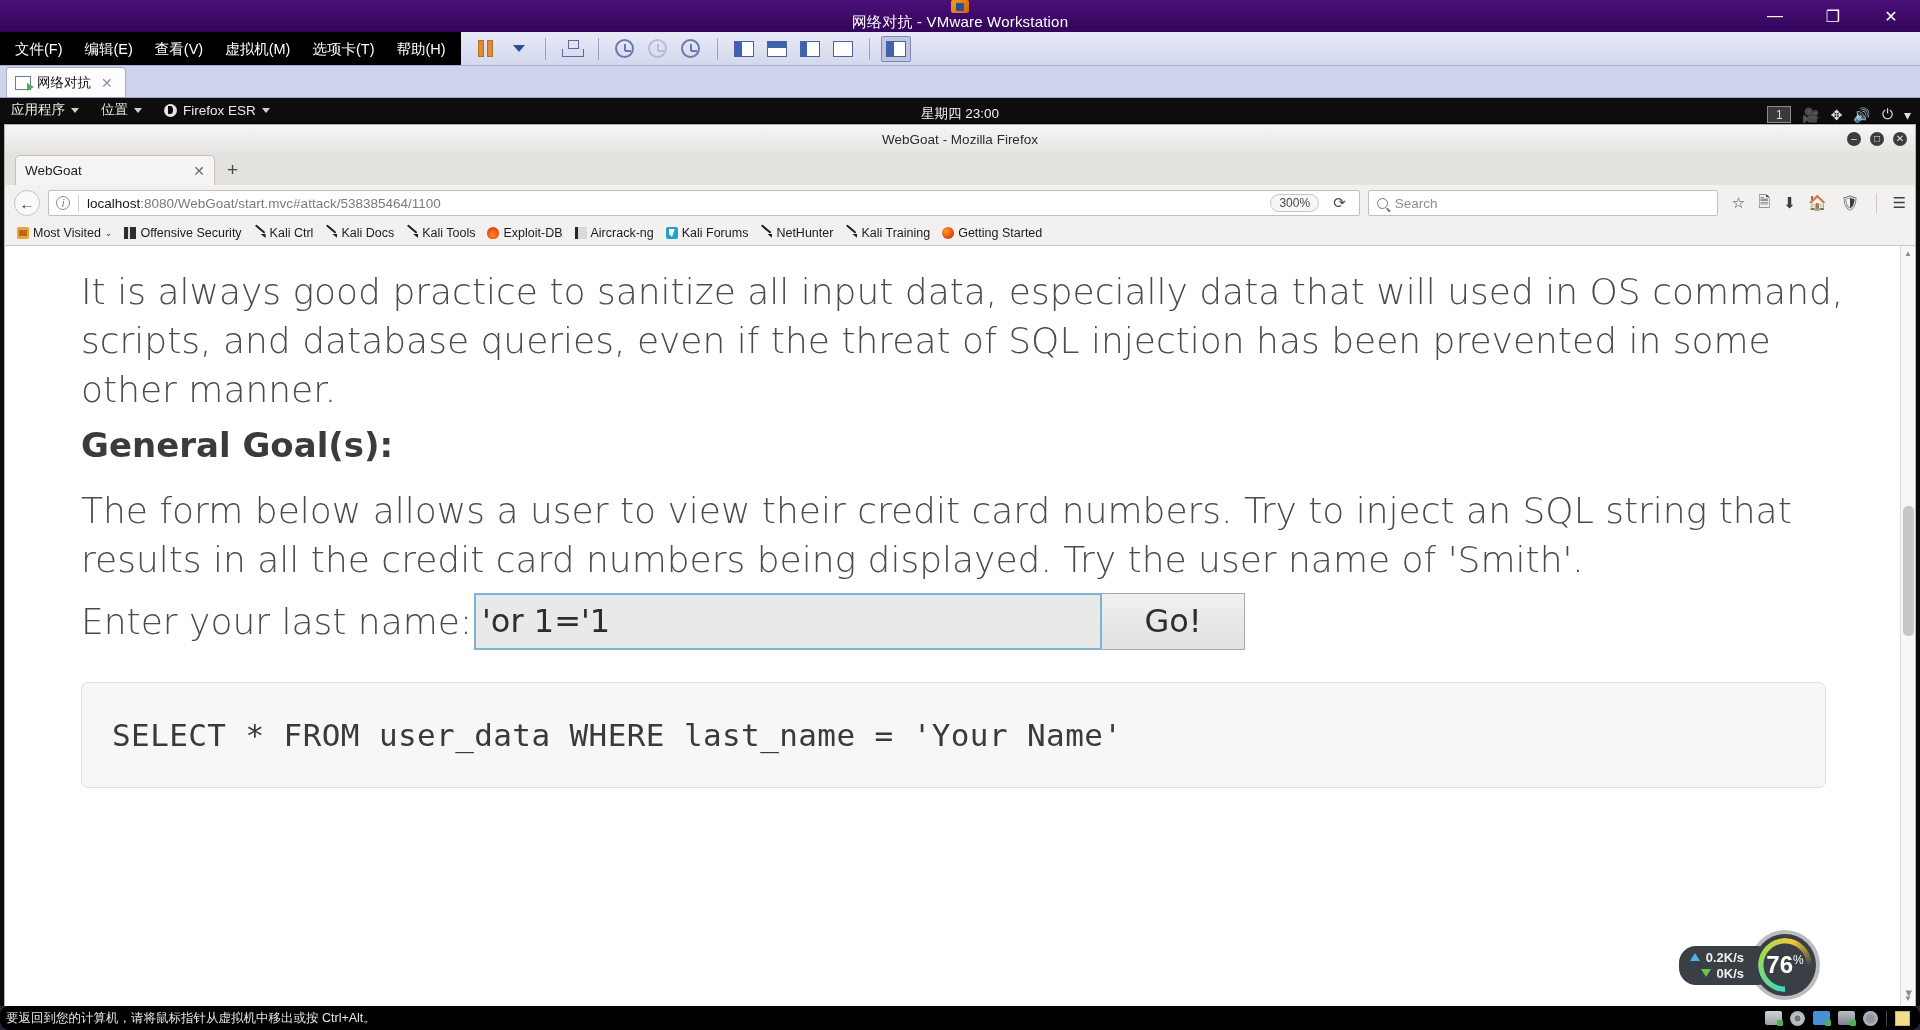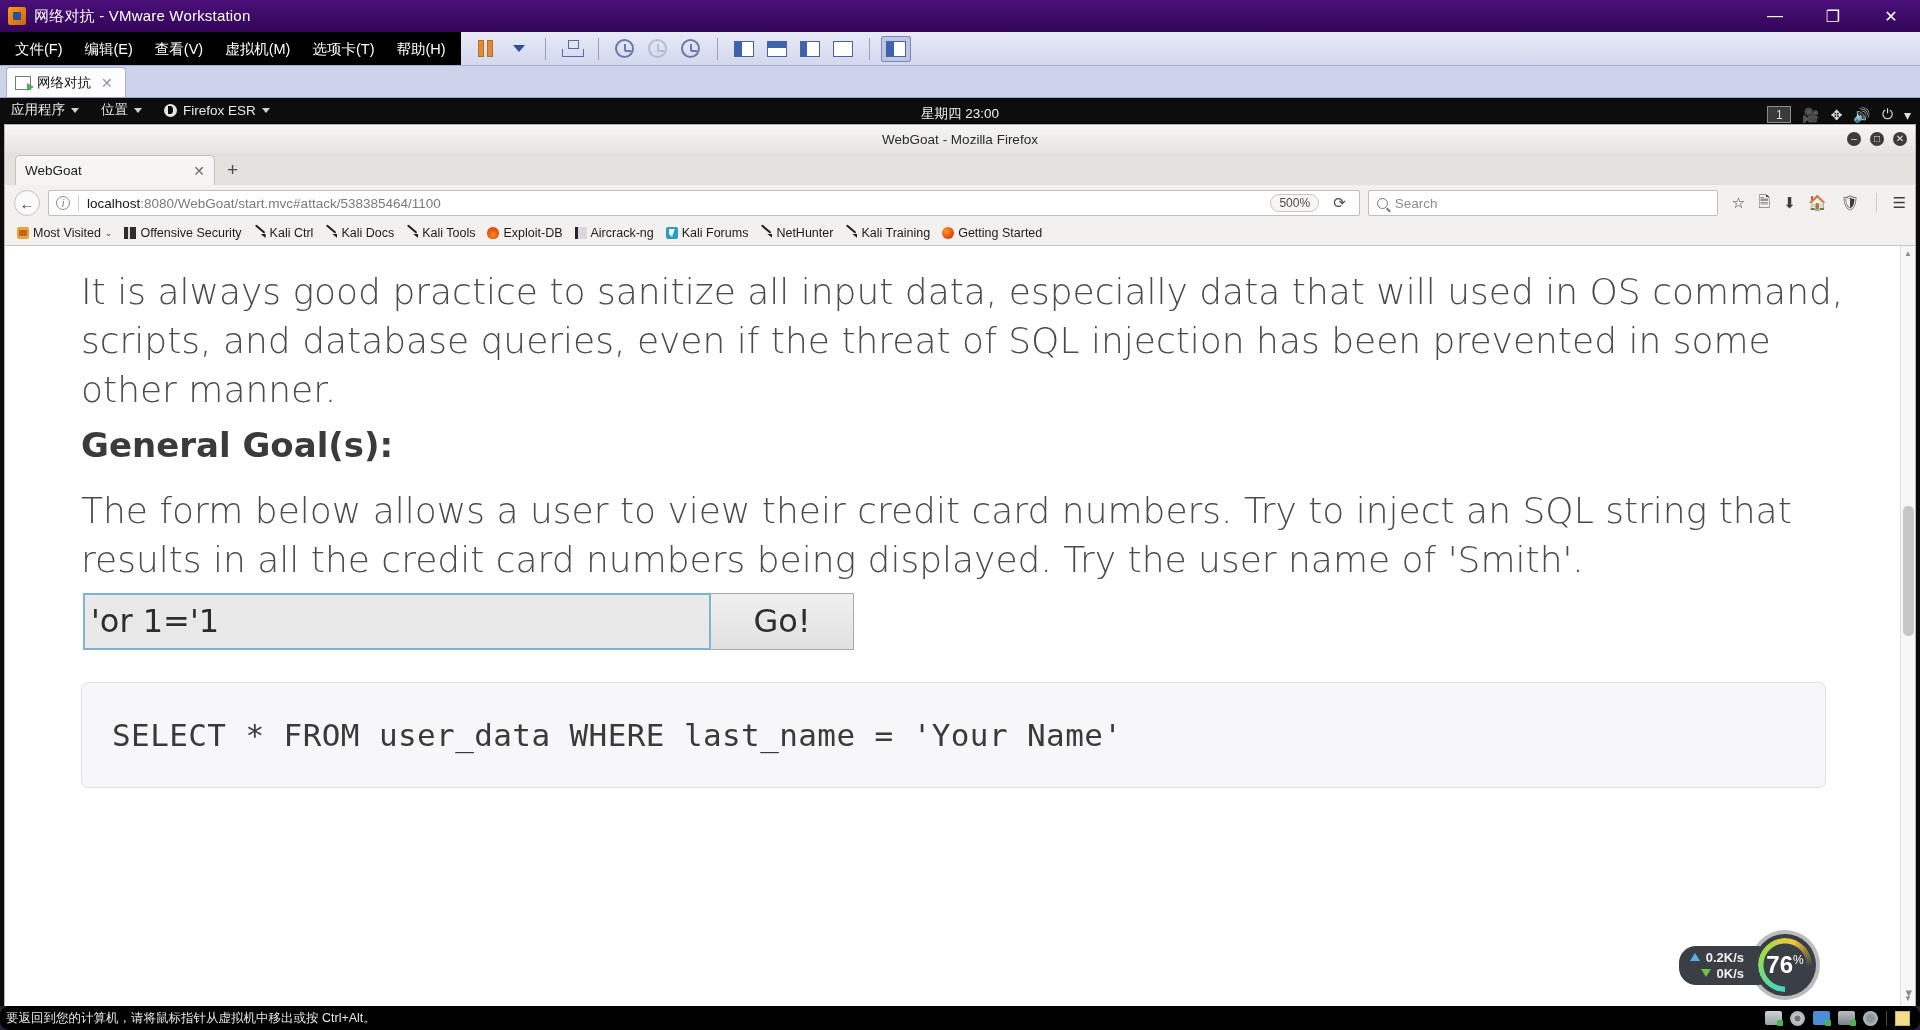--- a/index.html
+++ b/index.html
@@ -10,21 +10,21 @@
     background: #000;
   }
 
   
   #vmware-window { width: 1920px; height: 1030px; position: relative; background: #2a2139; display: flex; flex-direction: column; }
 
   
   .vm-titlebar {
     height: 32px; background: #3b0a63;
     background: linear-gradient(180deg,#4a0f78 0%,#33055a 100%);
-    display: flex; align-items: center; color: #fff; position: relative;
+    display: flex; align-items: center; color: #fff; position: relative; flex-direction: column;
   }
   .vm-titlebar .app-icon {
     width: 18px; height: 18px; margin-left: 8px; margin-right: 8px;
     border-radius: 2px; background: linear-gradient(135deg,#f6a018,#d2600f);
     display: flex; align-items: center; justify-content: center;
   }
   .vm-titlebar .app-icon i {
     width: 8px; height: 8px; background: #2b4f9e; display: block; border-radius: 1px;
   }
   .vm-title-text { font-size: 15px; color: #ffffff; letter-spacing: .2px; }
@@ -403,21 +403,21 @@
         </div>
         <div class="ff-newtab">+</div>
       </div>
 
       <div class="ff-navbar">
         <div class="nav-back">←</div>
         <div class="url-box">
           <span class="url-info">i</span>
           <span class="url-divider"></span>
           <span class="url-text"><b>localhost</b><span>:8080/WebGoat/start.mvc#attack/538385464/1100</span></span>
-          <span class="zoom-pill">500%</span>
+          <span class="zoom-pill">300%</span>
           <span class="reload-btn">⟳</span>
         </div>
         <div class="search-box">
           <span class="mag"></span>
           <span>Search</span>
         </div>
         <div class="nav-icons">
           <span>☆</span>
           <span>🗎</span>
           <span>⬇</span>
@@ -476,20 +476,21 @@
         </div>
       </div>
 
       <div class="ff-content">
         <div class="page-inner">
           <div class="p-text">It is always good practice to sanitize all input data, especially data that will used in OS command, scripts, and database queries, even if the threat of SQL injection has been prevented in some other manner.</div>
           <div class="p-goal">General Goal(s):</div>
           <div class="p-text p-body2">The form below allows a user to view their credit card numbers. Try to inject an SQL string that results in all the credit card numbers being displayed. Try the user name of 'Smith'.</div>
 
           <div class="form-row">
+            <span class="form-label">Enter your last name:</span>
             <input class="form-input" type="text" value="'or 1='1" style="">
             <button class="form-go">Go!</button>
           </div>
 
           <div class="sql-box">SELECT * FROM user_data WHERE last_name = 'Your Name'</div>
         </div>
 
         <div class="ff-scrollbar">
           <div class="sb-arrow">▲</div>
           <div class="sb-thumb" style="top:260px;height:130px;"></div>

